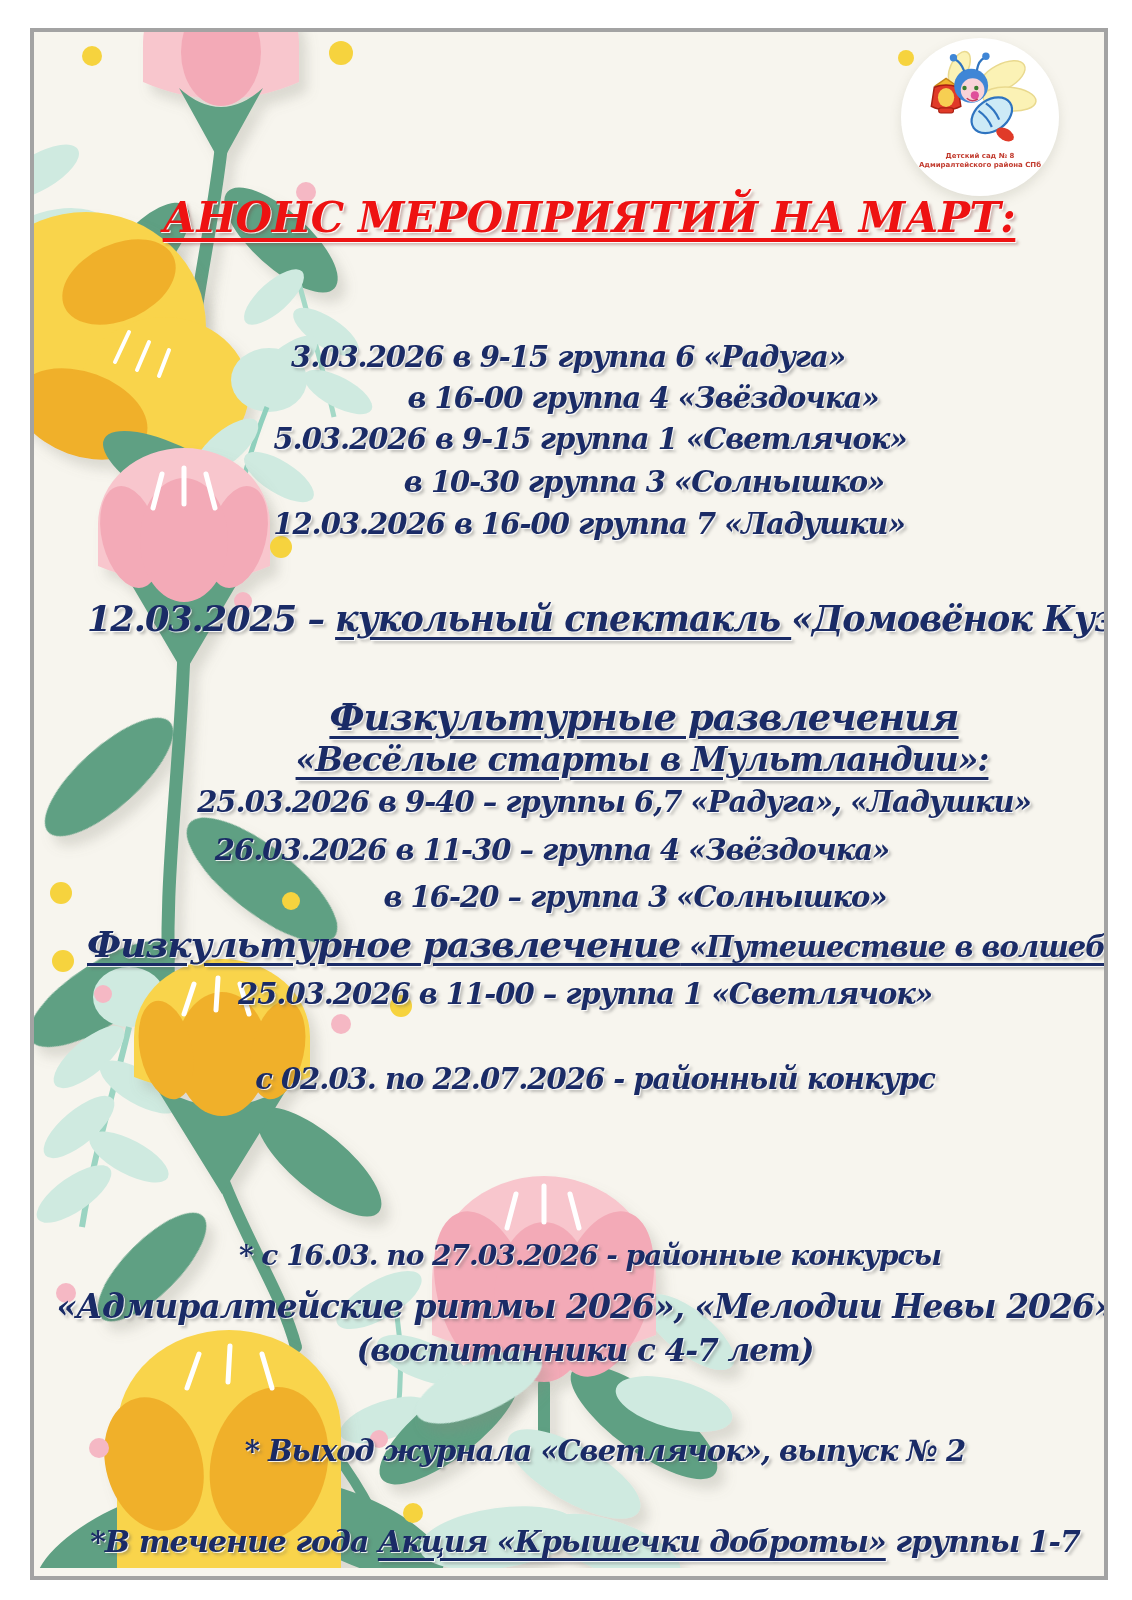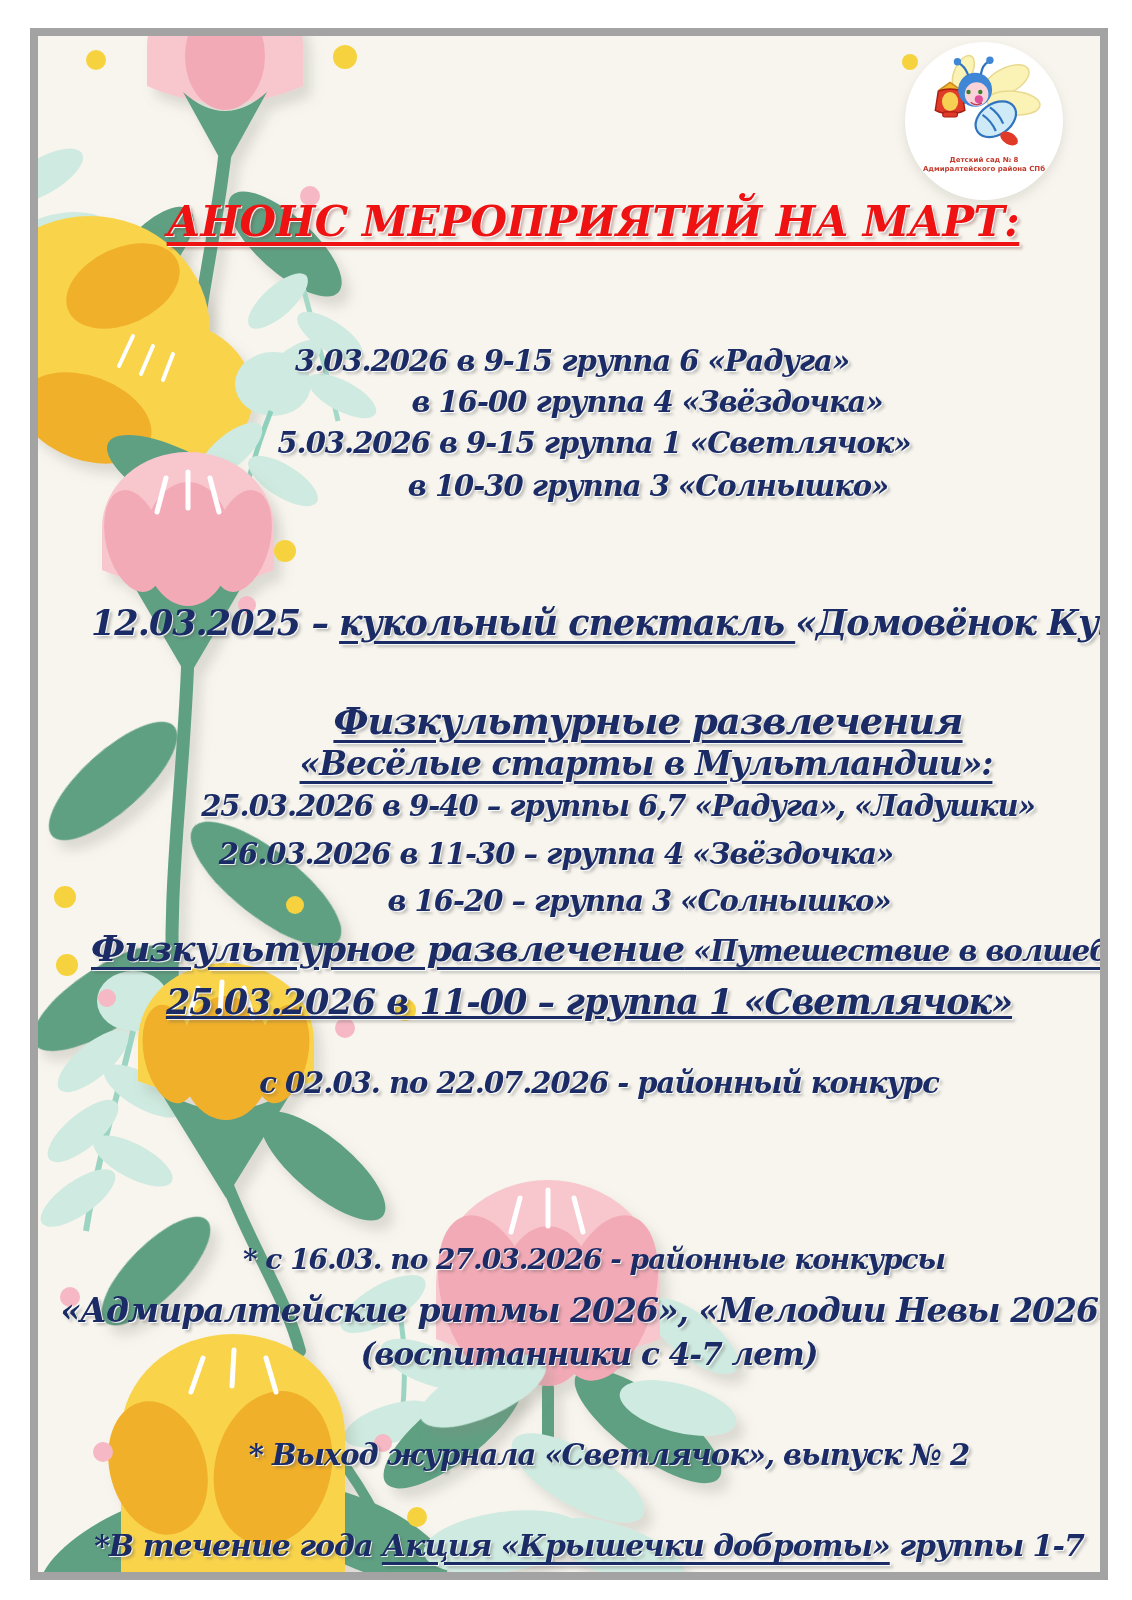--- a/index.html
+++ b/index.html
@@ -2,21 +2,21 @@
 <html><head>
 <meta charset="utf-8">
 <style>
   html,body{margin:0;padding:0;}
   body{
     width:1132px;height:1600px;position:relative;background:#ffffff;
     font-family:"DejaVu Serif","Liberation Serif",serif;overflow:hidden;
   }
   .poster{
     position:absolute;left:30px;top:28px;right:24px;bottom:20px;
-    border:8px solid #a3a3a3;background:#f7f5ee;overflow:hidden;
+    border:4px solid #a3a3a3;background:#f7f5ee;overflow:hidden;
   }
   .floral{position:absolute;left:0;top:0;width:1062px;height:1536px;pointer-events:none;}
   .content{position:absolute;left:0;top:0;width:1062px;height:1536px;}
   .line{
     position:absolute;left:0;right:0;text-align:center;white-space:nowrap;
     color:#1a2b66;font-weight:bold;font-style:italic;letter-spacing:-1px;
     text-shadow:1px 1px 0 rgba(255,255,255,.85), 3px 3px 3px rgba(90,90,90,.35);
   }
   .u{text-decoration:underline;text-underline-offset:6px;text-decoration-thickness:2.5px;}
   .title{color:#ee1212;font-size:42px;letter-spacing:-.5px;
@@ -202,33 +202,34 @@
 
   <div class="content">
 
     <div class="line title u" style="top:161px;transform:translateX(24px);font-size:42px;text-decoration:underline;">АНОНС МЕРОПРИЯТИЙ НА МАРТ:</div>
 
 
     <div class="line" style="top:308px;transform:translateX(3px);font-size:29px;">3.03.2026 в 9-15 группа 6 «Радуга»</div>
     <div class="line" style="top:349px;transform:translateX(78px);font-size:29px;">в 16-00 группа 4 «Звёздочка»</div>
     <div class="line" style="top:390px;transform:translateX(25px);font-size:29px;">5.03.2026 в 9-15 группа 1 «Светлячок»</div>
     <div class="line" style="top:433px;transform:translateX(79px);font-size:29px;">в 10-30 группа 3 «Солнышко»</div>
+    <div class="line" style="top:475px;transform:translateX(24px);font-size:29px;">12.03.2026 в 16-00 группа 7 «Ладушки»</div>
 
     <div class="line" style="top:566px;transform:translateX(53px);font-size:35px;"><span>12.03.2025 – </span><span class="u">кукольный спектакль </span><span>«Домовёнок Кузя»</span></div>
 
     <div class="line u" style="top:663px;transform:translateX(79px);font-size:37px;">Физкультурные развлечения</div>
     <div class="line u" style="top:708px;transform:translateX(77px);font-size:33px;">«Весёлые старты в Мультландии»:</div>
 
     <div class="line" style="top:753px;transform:translateX(49px);font-size:29px;">25.03.2026 в 9-40 – группы 6,7 «Радуга», «Ладушки»</div>
     <div class="line" style="top:801px;transform:translateX(-13px);font-size:29px;">26.03.2026 в 11-30 – группа 4 «Звёздочка»</div>
     <div class="line" style="top:848px;transform:translateX(70px);font-size:29px;">в 16-20 – группа 3 «Солнышко»</div>
 
     <div class="line u" style="top:891px;transform:translateX(53px);font-size:36px;"><span>Физкультурное развлечение</span><span style="font-size:29px;"> «Путешествие в волшебный лес»</span></div>
 
-    <div class="line" style="top:945px;transform:translateX(20px);font-size:35px;text-decoration:underline;">25.03.2026 в 11-00 – группа 1 «Светлячок»</div>
+    <div class="line" style="top:945px;transform:translateX(20px);font-size:29px;">25.03.2026 в 11-00 – группа 1 «Светлячок»</div>
 
     <div class="line" style="top:1030px;transform:translateX(30px);font-size:29px;">с 02.03. по 22.07.2026 - районный конкурс</div>
 
     <div class="line" style="top:1207px;transform:translateX(25px);font-size:28px;">* с 16.03. по 27.03.2026 - районные конкурсы</div>
     <div class="line" style="top:1255px;transform:translateX(20px);font-size:33px;">«Адмиралтейские ритмы 2026», «Мелодии Невы 2026»</div>
     <div class="line" style="top:1300px;transform:translateX(20px);font-size:31px;">(воспитанники с 4-7 лет)</div>
 
     <div class="line" style="top:1402px;transform:translateX(40px);font-size:29px;">* Выход журнала «Светлячок», выпуск № 2</div>
 
     <div class="line" style="top:1492px;transform:translateX(20px);font-size:30px;"><span>*В течение года </span><span class="u">Акция «Крышечки доброты»</span><span> группы 1-7</span></div>

